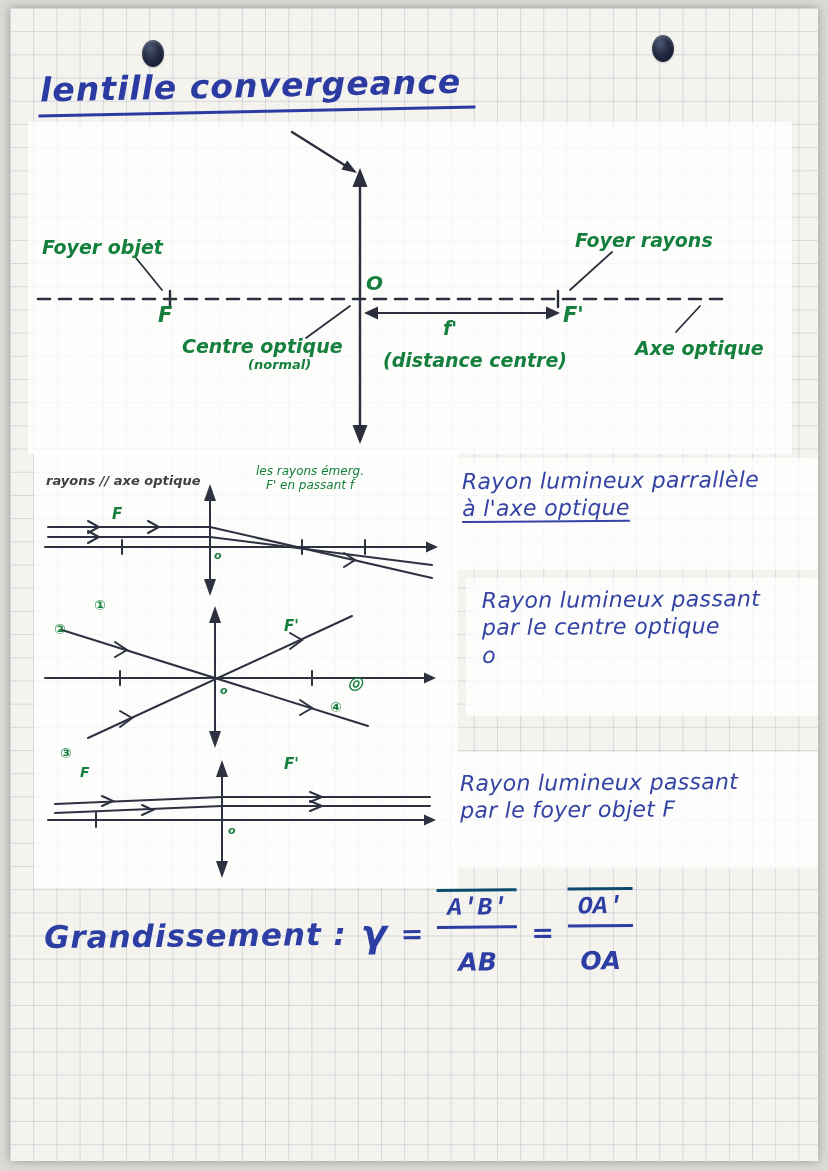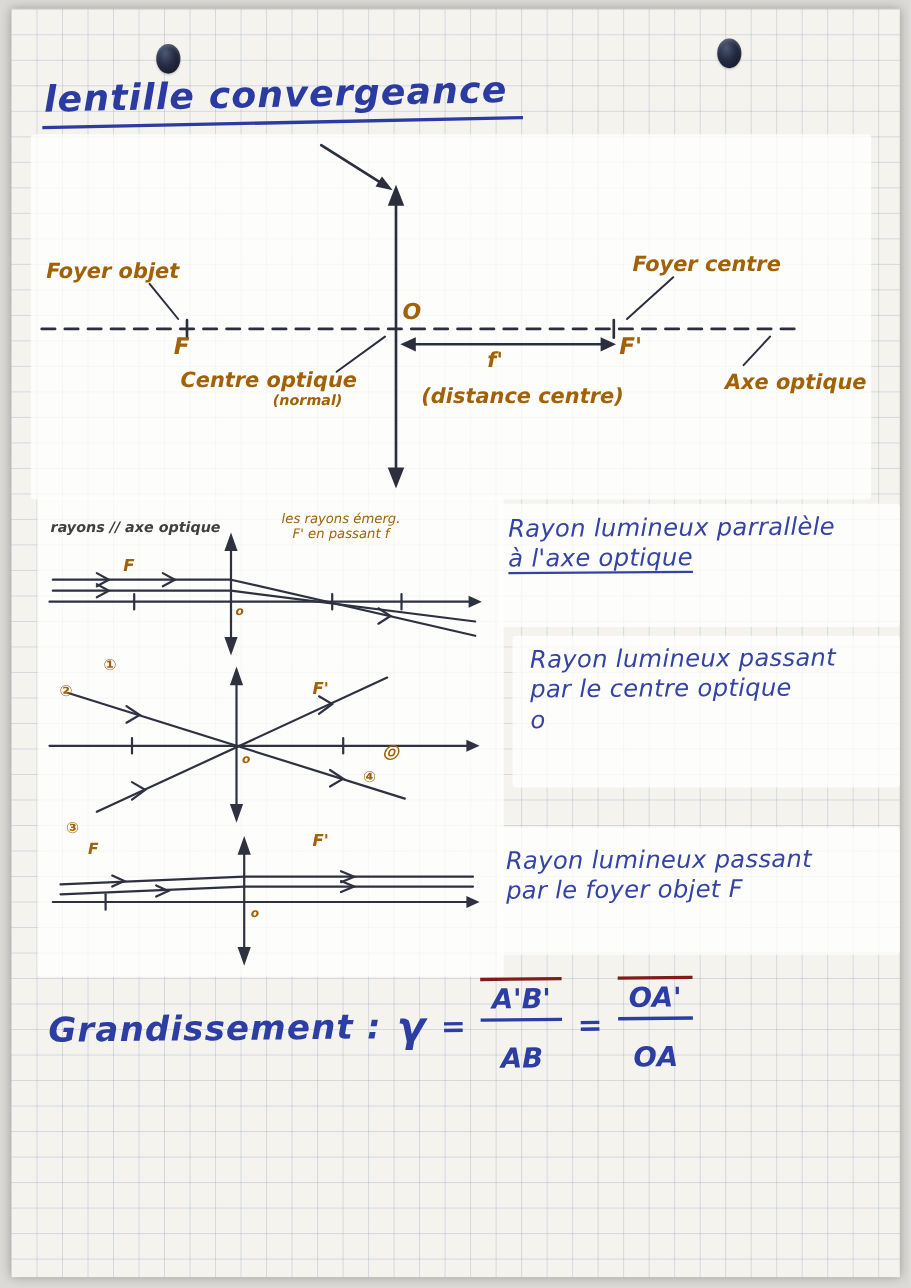--- a/index.html
+++ b/index.html
@@ -34,39 +34,39 @@
     position:absolute; left:38px; top:66px;
     font-size:33px; font-style:italic; font-weight:700;
     color:#2b3ba2; letter-spacing:1px; white-space:nowrap;
     border-bottom:3px solid #2b3ba2; padding:0 14px 5px 2px;
     transform:rotate(-1.2deg);
   }
   svg.linework { position:absolute; left:0; top:0; pointer-events:none; }
   .lbl {
     position:absolute; white-space:nowrap;
     font-style:italic; font-weight:600; font-size:19px;
-    color:#a16207;
+    color:#15803d;
   }
   .note {
     position:absolute; white-space:nowrap;
     color:#3443a4; font-size:22px; font-style:italic; font-weight:500;
     line-height:1.24; letter-spacing:.3px;
     transform:rotate(-.4deg);
   }
   .note .u { text-decoration:underline; text-underline-offset:5px; text-decoration-thickness:2px; }
   .formula {
     position:absolute; left:44px; top:890px;
     display:flex; align-items:center; gap:14px;
     color:#2c3da3; transform:rotate(-.6deg);
   }
   .f-label { font-size:31px; font-style:italic; font-weight:700; letter-spacing:1px; }
   .f-gamma { font-size:38px; font-style:italic; font-weight:700; }
   .f-eq { font-size:27px; font-weight:700; }
   .frac { display:inline-flex; flex-direction:column; align-items:center; font-size:25px; font-weight:700; font-style:italic; }
-  .frac .num { border-top:3px solid #7f1d1d; border-bottom:3px solid #2c3da3; padding:2px 10px 3px; }
+  .frac .num { border-top:3px solid #0c4a6e; border-bottom:3px solid #2c3da3; padding:2px 10px 3px;font-family:Liberation Mono, monospace; }
   .frac .den { padding-top:19px; }
 </style>
 </head>
 <body>
 
 <div class="page"></div>
 
 <div class="panel" style="left:28px; top:122px; width:764px; height:332px;"></div>
 <div class="panel" style="left:34px; top:452px; width:424px; height:436px;"></div>
 <div class="panel" style="left:454px; top:458px; width:364px; height:112px;"></div>
@@ -162,25 +162,25 @@
     <path d="M310,792 L322,797 L310,802"></path>
     <path d="M310,801 L322,806 L310,811"></path>
   </g>
 </svg>
 
 <div class="lbl" style="left:42px; top:236px;">Foyer objet</div>
 <div class="lbl" style="left:158px; top:303px; font-size:21px;">F</div>
 <div class="lbl" style="left:366px; top:271px; font-size:20px;">O</div>
 <div class="lbl" style="left:443px; top:317px;">f'</div>
 <div class="lbl" style="left:563px; top:303px; font-size:21px;">F'</div>
-<div class="lbl" style="left:575px; top:229px;">Foyer centre</div>
-<div class="lbl" style="left:164px; top:335px;text-align:right;">Centre optique</div>
+<div class="lbl" style="left:575px; top:229px;">Foyer rayons</div>
+<div class="lbl" style="left:182px; top:335px;text-align:right;">Centre optique</div>
 <div class="lbl" style="left:248px; top:357px; font-size:13px; font-weight:700;">(normal)</div>
 <div class="lbl" style="left:383px; top:349px;">(distance centre)</div>
-<div class="lbl" style="left:659px; top:337px;font-style:italic;">Axe optique</div>
+<div class="lbl" style="left:635px; top:337px;font-style:italic;">Axe optique</div>
 
 <div class="lbl" style="left:46px; top:473px; font-size:13px; color:#404040;">rayons // axe optique</div>
 <div class="lbl" style="left:256px; top:464px; font-size:12px; font-weight:500;">les rayons émerg.</div>
 <div class="lbl" style="left:266px; top:478px; font-size:12px; font-weight:500;text-align:right;">F' en passant f</div>
 <div class="lbl" style="left:112px; top:505px; font-size:15px;">F</div>
 <div class="lbl" style="left:214px; top:549px; font-size:11px;">o</div>
 
 <div class="lbl" style="left:94px; top:597px; font-size:14px;">①</div>
 <div class="lbl" style="left:54px; top:621px; font-size:14px;">②</div>
 <div class="lbl" style="left:284px; top:617px; font-size:15px;">F'</div>

